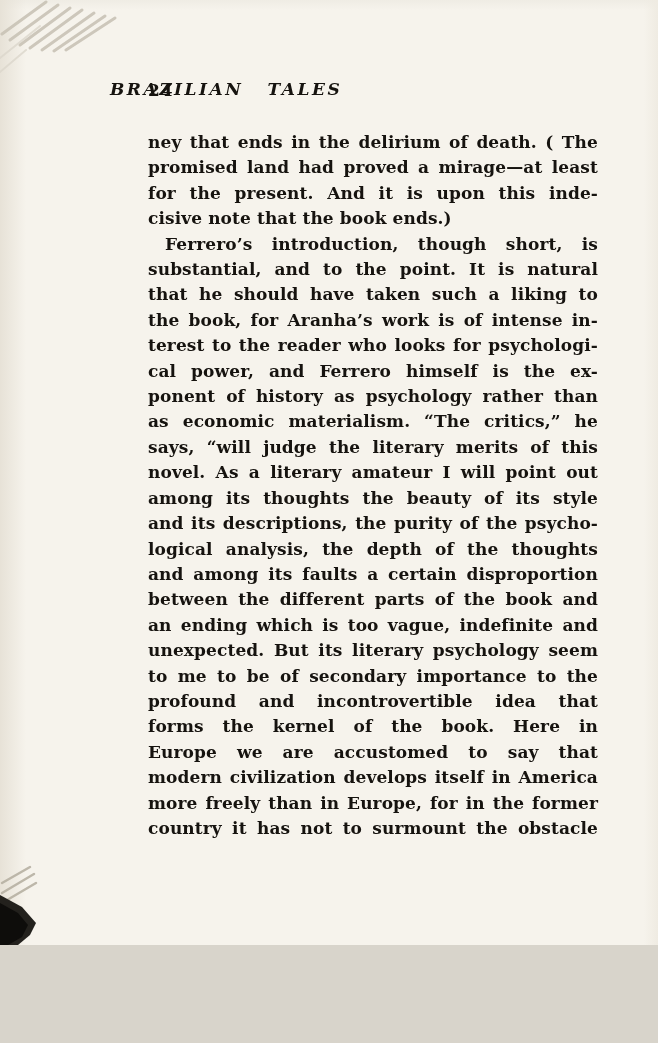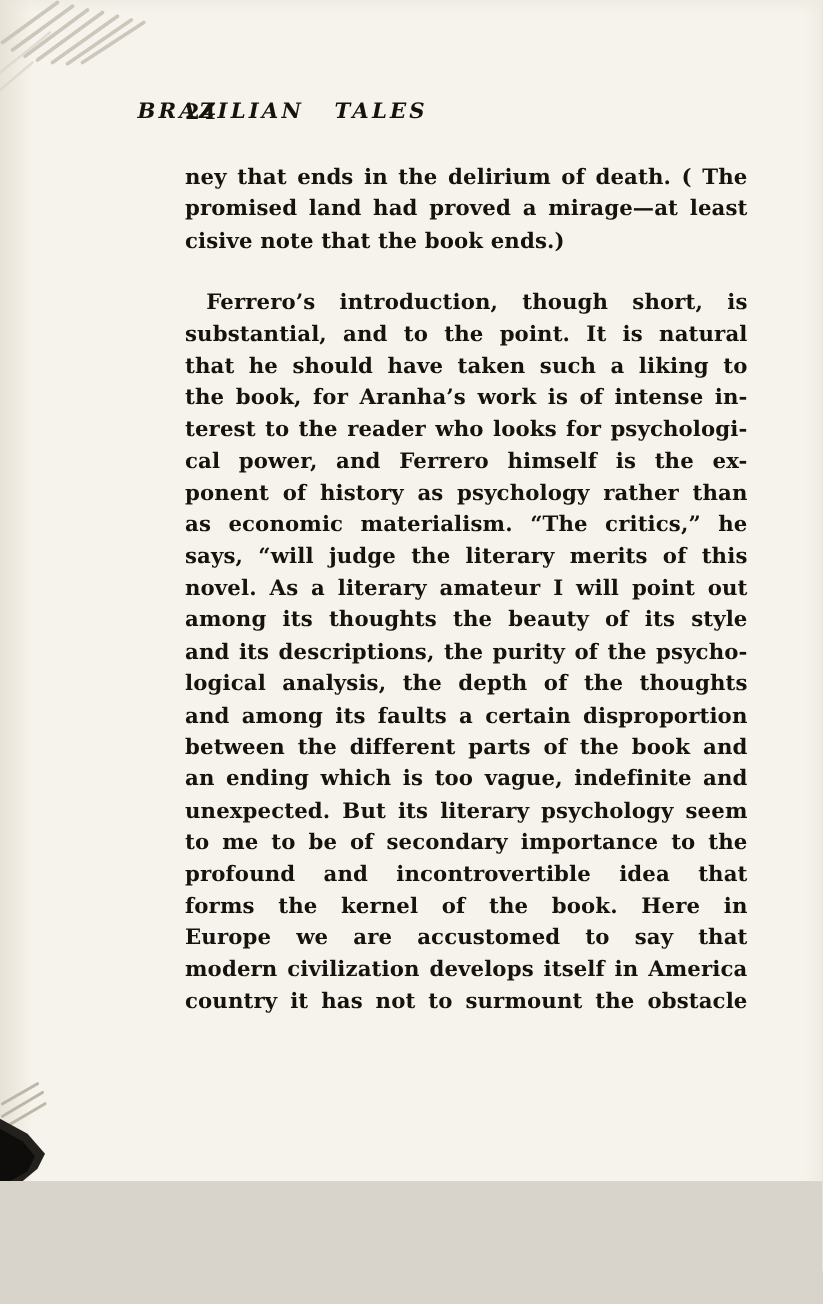--- a/index.html
+++ b/index.html
@@ -42,21 +42,21 @@
   .line {
     text-align:justify;
     text-align-last:justify;
     text-justify:inter-word;
     white-space:normal;
   }
   .line.no-justify {
     text-align:left;
     text-align-last:left;
   }
-  .line.indent { text-indent:17px;margin-top:24px; }
+  .line.indent { text-indent:17px; }
   .artifact { position:absolute; pointer-events:none; }
   .artifact.top-left { top:0; left:0; }
   .artifact.bottom-left { bottom:0; left:0; }
 </style>
 </head>
 <body>
 
 <div class="page">
 
   <svg class="artifact top-left" width="150" height="90" viewBox="0 0 150 90">
@@ -76,20 +76,21 @@
   </svg>
 
   <div class="header">
     <span class="page-number">24</span>
     <span class="header-title">BRAZILIAN TALES</span>
   </div>
 
   <div class="text-block" id="text-block">
       <div class="line">ney that ends in the delirium of death. ( The</div>
       <div class="line">promised land had proved a mirage—at least</div>
+      <div class="line">for the present.  And it is upon this inde-</div>
       <div class="line no-justify">cisive note that the book ends.)</div>
       <div class="line indent">Ferrero’s introduction, though short, is</div>
       <div class="line">substantial, and to the point.  It is natural</div>
       <div class="line">that he should have taken such a liking to</div>
       <div class="line">the book, for Aranha’s work is of intense in-</div>
       <div class="line">terest to the reader who looks for psychologi-</div>
       <div class="line">cal power, and Ferrero himself is the ex-</div>
       <div class="line">ponent of history as psychology rather than</div>
       <div class="line">as economic materialism.  “The critics,” he</div>
       <div class="line">says, “will judge the literary merits of this</div>
@@ -99,20 +100,21 @@
       <div class="line">logical analysis, the depth of the thoughts</div>
       <div class="line">and among its faults a certain disproportion</div>
       <div class="line">between the different parts of the book and</div>
       <div class="line">an ending which is too vague, indefinite and</div>
       <div class="line">unexpected.  But its literary psychology seem</div>
       <div class="line">to me to be of secondary importance to the</div>
       <div class="line">profound and incontrovertible idea that</div>
       <div class="line">forms the kernel of the book.  Here in</div>
       <div class="line">Europe we are accustomed to say that</div>
       <div class="line">modern civilization develops itself in America</div>
+      <div class="line">more freely than in Europe, for in the former</div>
       <div class="line">country it has not to surmount the obstacle</div>
     </div>
 
   <svg class="artifact bottom-left" width="70" height="80" viewBox="0 0 70 80">
     <g stroke="#b7b1a3" stroke-width="2.5" stroke-linecap="round" opacity="0.9">
       <line x1="2" y1="18" x2="30" y2="2"></line>
       <line x1="2" y1="28" x2="34" y2="9"></line>
       <line x1="2" y1="38" x2="36" y2="18"></line>
     </g>
     <path d="M0,30 L22,42 L36,58 L30,70 L18,80 L0,80 Z" fill="#23211d"></path>

